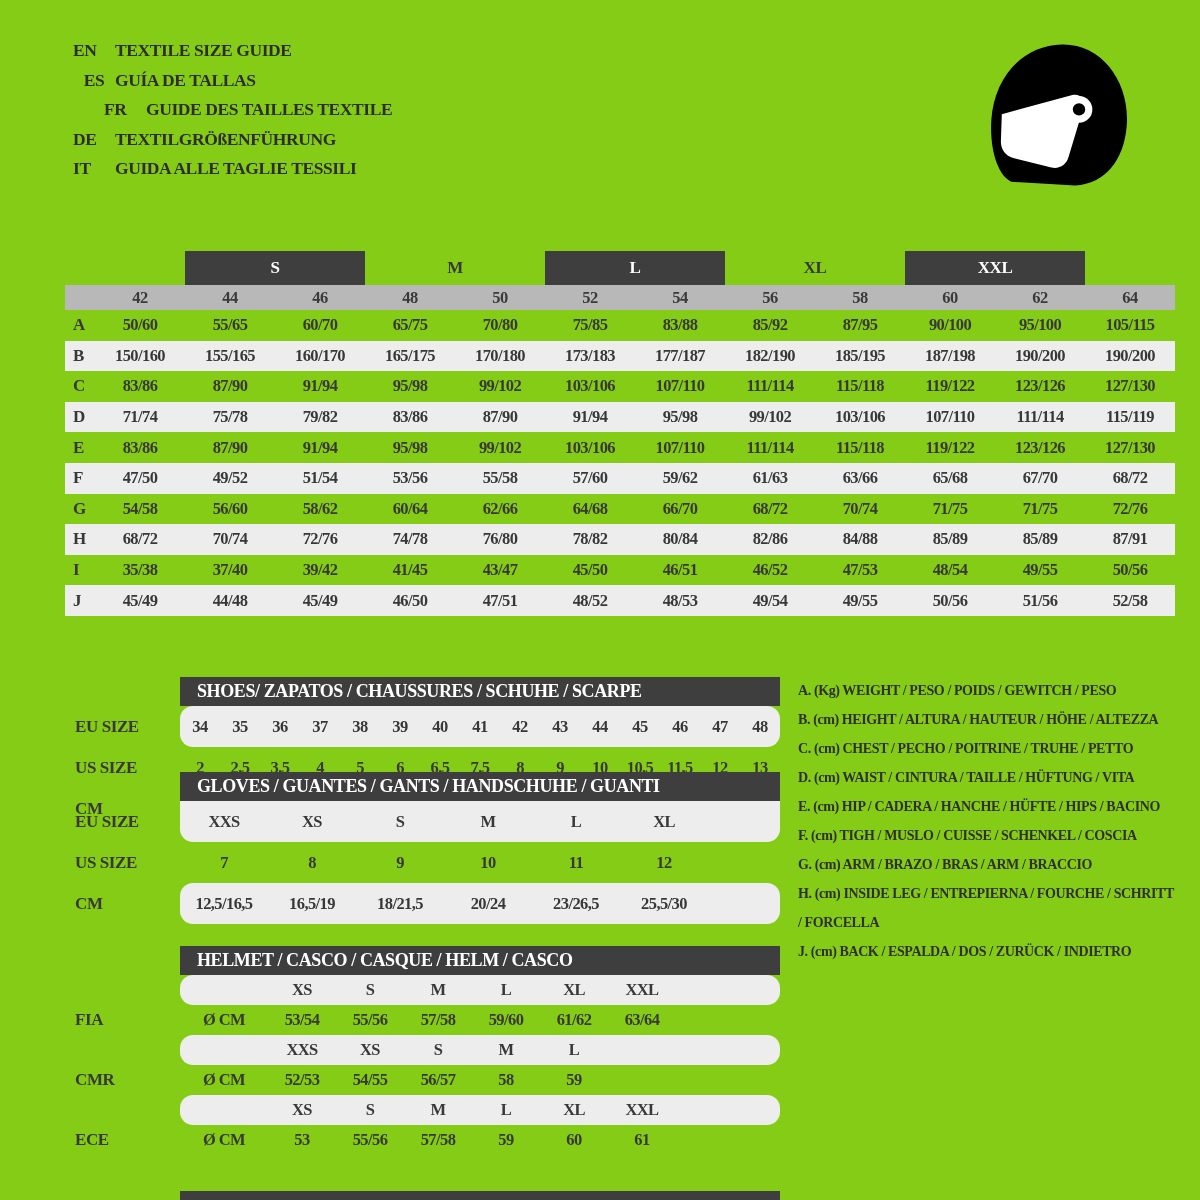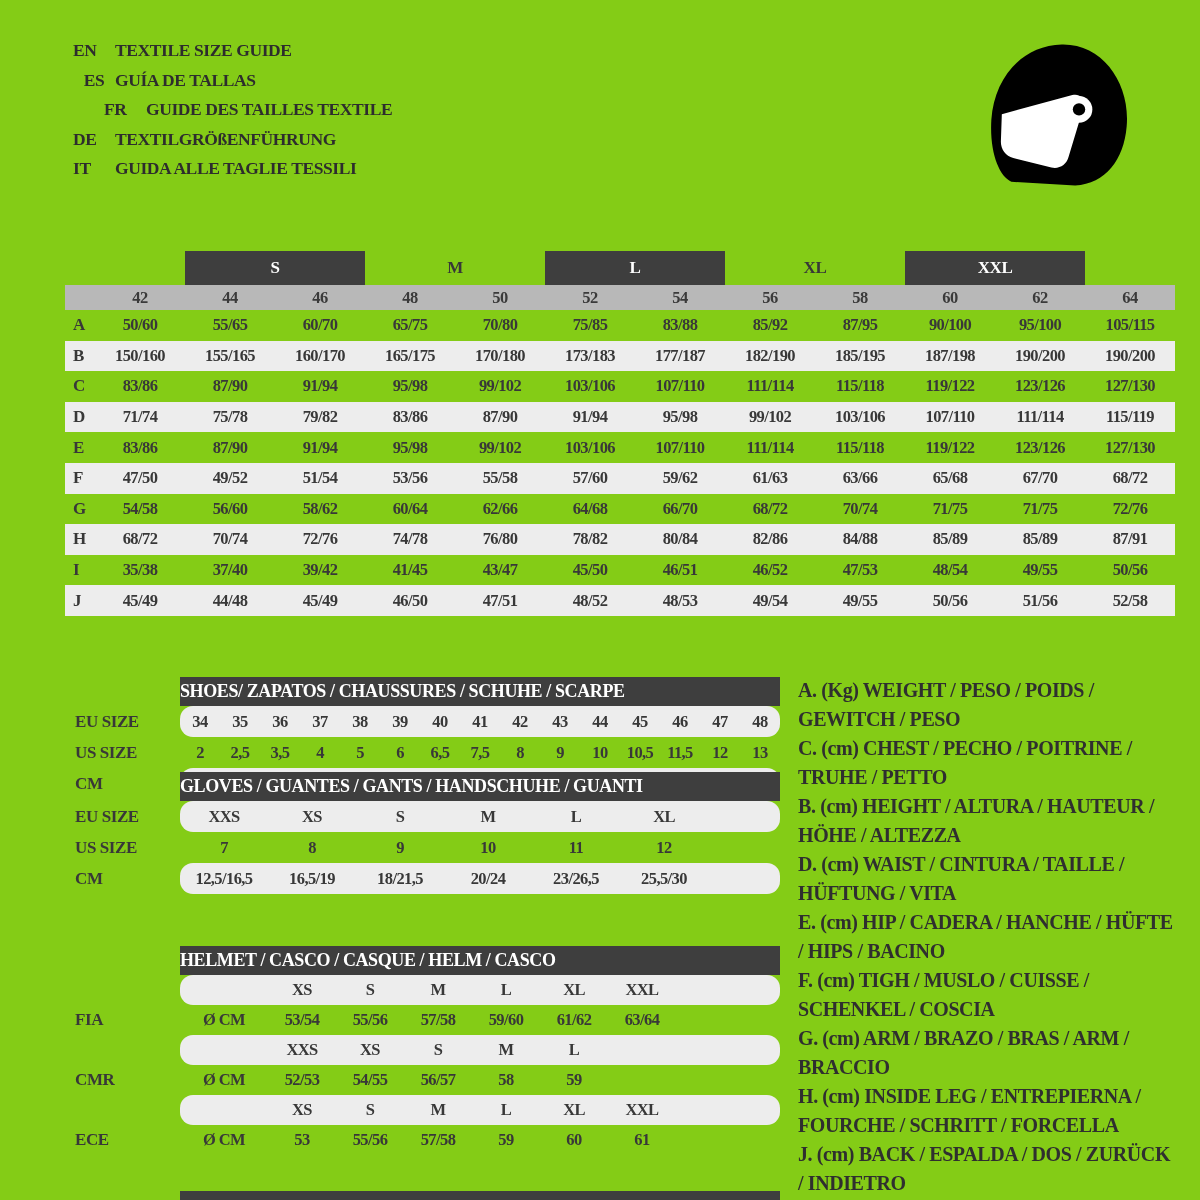--- a/index.html
+++ b/index.html
@@ -22,33 +22,33 @@
   .band.dark{background:#3e3e3e;color:#fff;}
   .mt-numbers{height:25px;background:#b8b8b8;}
   .num-cell,.spacer{display:flex;align-items:center;justify-content:center;font-size:16.5px;color:#3a3a3a;}
   .mt-row{height:30.6px;}
   .mt-row.alt{background:#ededed;}
   .letter-cell{display:flex;align-items:center;padding-left:8px;font-size:17px;}
   .val-cell{display:flex;align-items:center;justify-content:center;font-size:16.5px;letter-spacing:-0.6px;}
   
   .sub{position:absolute;left:65px;width:715px;}
   .sub-header{margin-left:115px;height:29px;background:#3e3e3e;color:#fff;
-    display:flex;align-items:center;padding-left:0;font-size:18px;box-sizing:border-box;}
-  .sub-row{display:flex;height:31px;}
+    display:flex;align-items:center;padding-left:17px;font-size:18px;box-sizing:border-box;}
+  .sub-row{display:flex;height:41px;}
   .row-label{width:115px;display:flex;align-items:center;font-size:17px;padding-left:10px;box-sizing:border-box;}
   .row-values{flex:1;display:grid;border-radius:13px;}
   .row-values.striped{background:#ededed;}
   .cell{display:flex;align-items:center;justify-content:center;font-size:16.5px;letter-spacing:-0.6px;}
   .shoes .row-values{grid-template-columns:repeat(15,1fr);}
   .gloves .row-values{grid-template-columns:repeat(6,88px);}
   .helm .row-values{grid-template-columns:88px repeat(6,68px);}
   .helm .sub-row{height:30px;}
   
   .legend{position:absolute;left:798px;top:676px;width:380px;}
-  .legend-line{font-size:20px;line-height:29px;color:#2f2f2f;}
+  .legend-line{font-size:14px;line-height:29px;color:#2f2f2f;}
   
   .bottom-band{position:absolute;left:180px;top:1191px;width:600px;height:9px;background:#3e3e3e;}
 </style>
 </head>
 <body>
 
 <div class="canvas">
 
   <div class="lang-block" id="lang-block">
       <div class="lang-row">
@@ -441,22 +441,22 @@
             <div class="cell">59</div>
             <div class="cell">60</div>
             <div class="cell">61</div>
           </div>
         </div>
       </div>
   </div>
 
   <div class="legend" id="legend">
       <div class="legend-line">A. (Kg) WEIGHT / PESO / POIDS / GEWITCH / PESO</div>
+      <div class="legend-line">B. (cm) HEIGHT / ALTURA / HAUTEUR / HÖHE / ALTEZZA</div>
       <div class="legend-line">C. (cm) CHEST / PECHO / POITRINE / TRUHE / PETTO</div>
-      <div class="legend-line">B. (cm) HEIGHT / ALTURA / HAUTEUR / HÖHE / ALTEZZA</div>
       <div class="legend-line">D. (cm) WAIST / CINTURA / TAILLE / HÜFTUNG / VITA</div>
       <div class="legend-line">E. (cm) HIP / CADERA / HANCHE / HÜFTE / HIPS / BACINO</div>
       <div class="legend-line">F. (cm) TIGH / MUSLO / CUISSE / SCHENKEL / COSCIA</div>
       <div class="legend-line">G. (cm) ARM / BRAZO / BRAS / ARM / BRACCIO</div>
       <div class="legend-line">H. (cm) INSIDE LEG / ENTREPIERNA / FOURCHE / SCHRITT / FORCELLA</div>
       <div class="legend-line">J. (cm) BACK / ESPALDA / DOS / ZURÜCK / INDIETRO</div>
     </div>
 
   <div class="bottom-band"></div>
 

